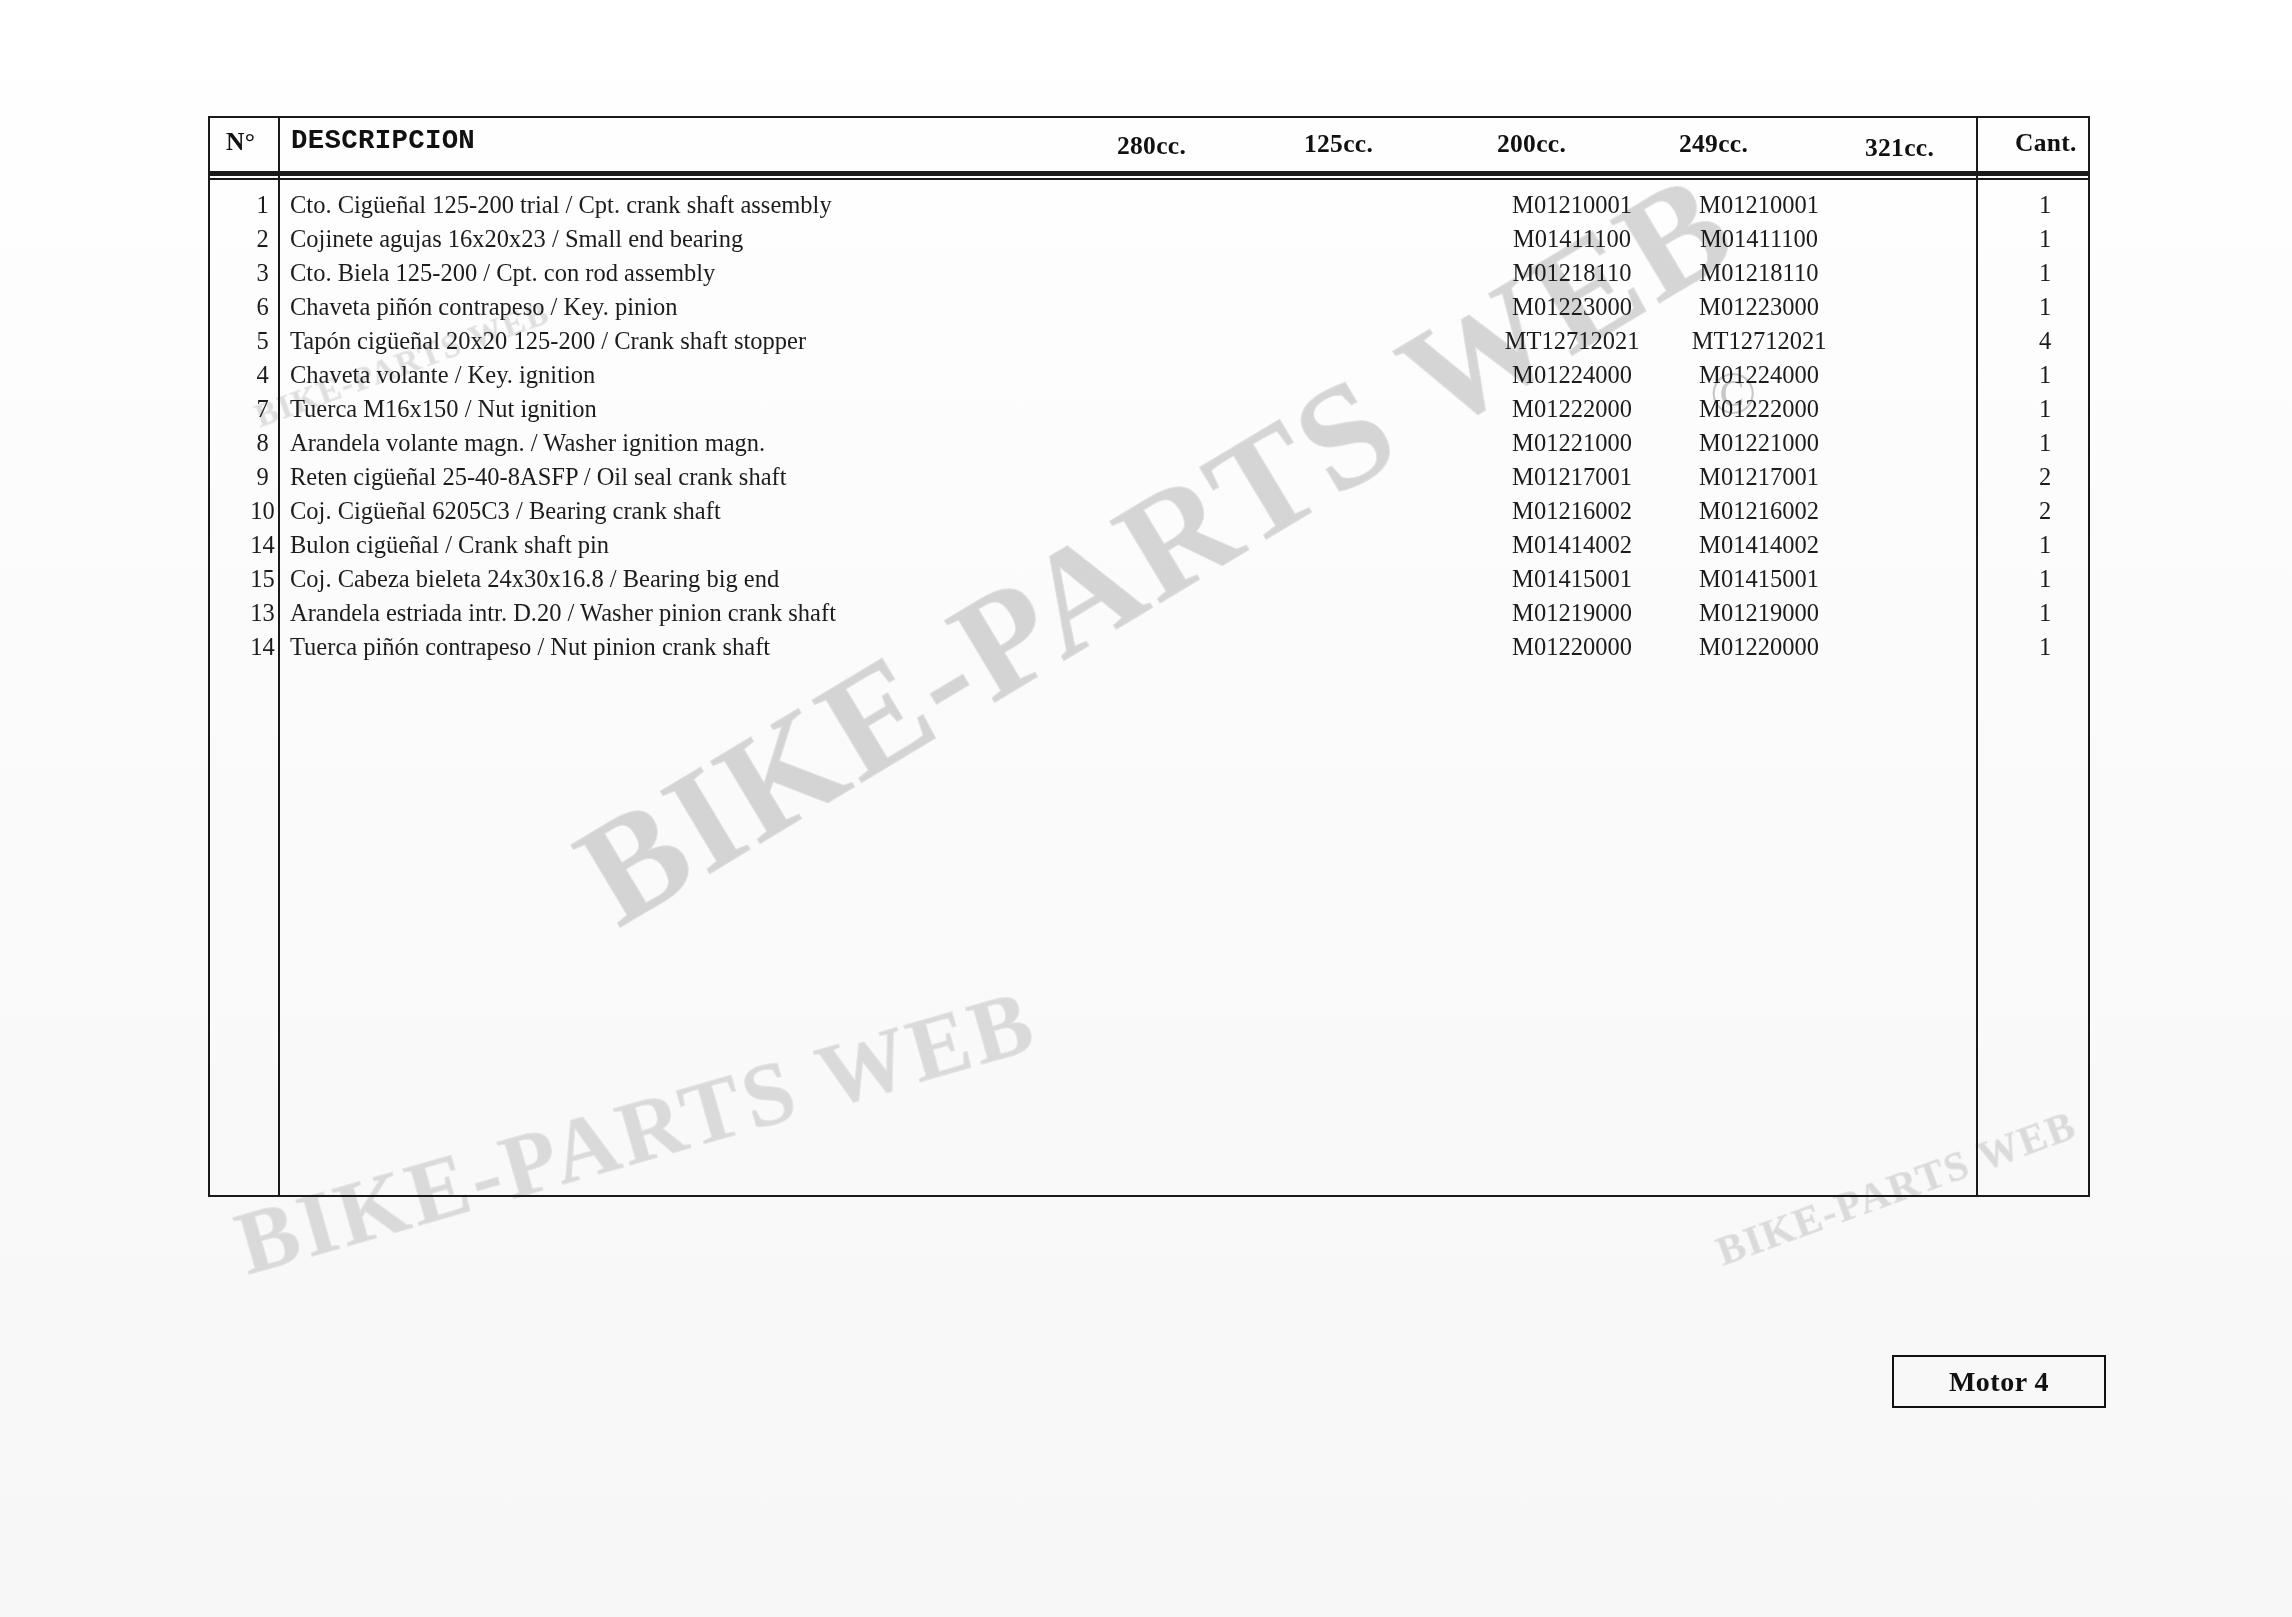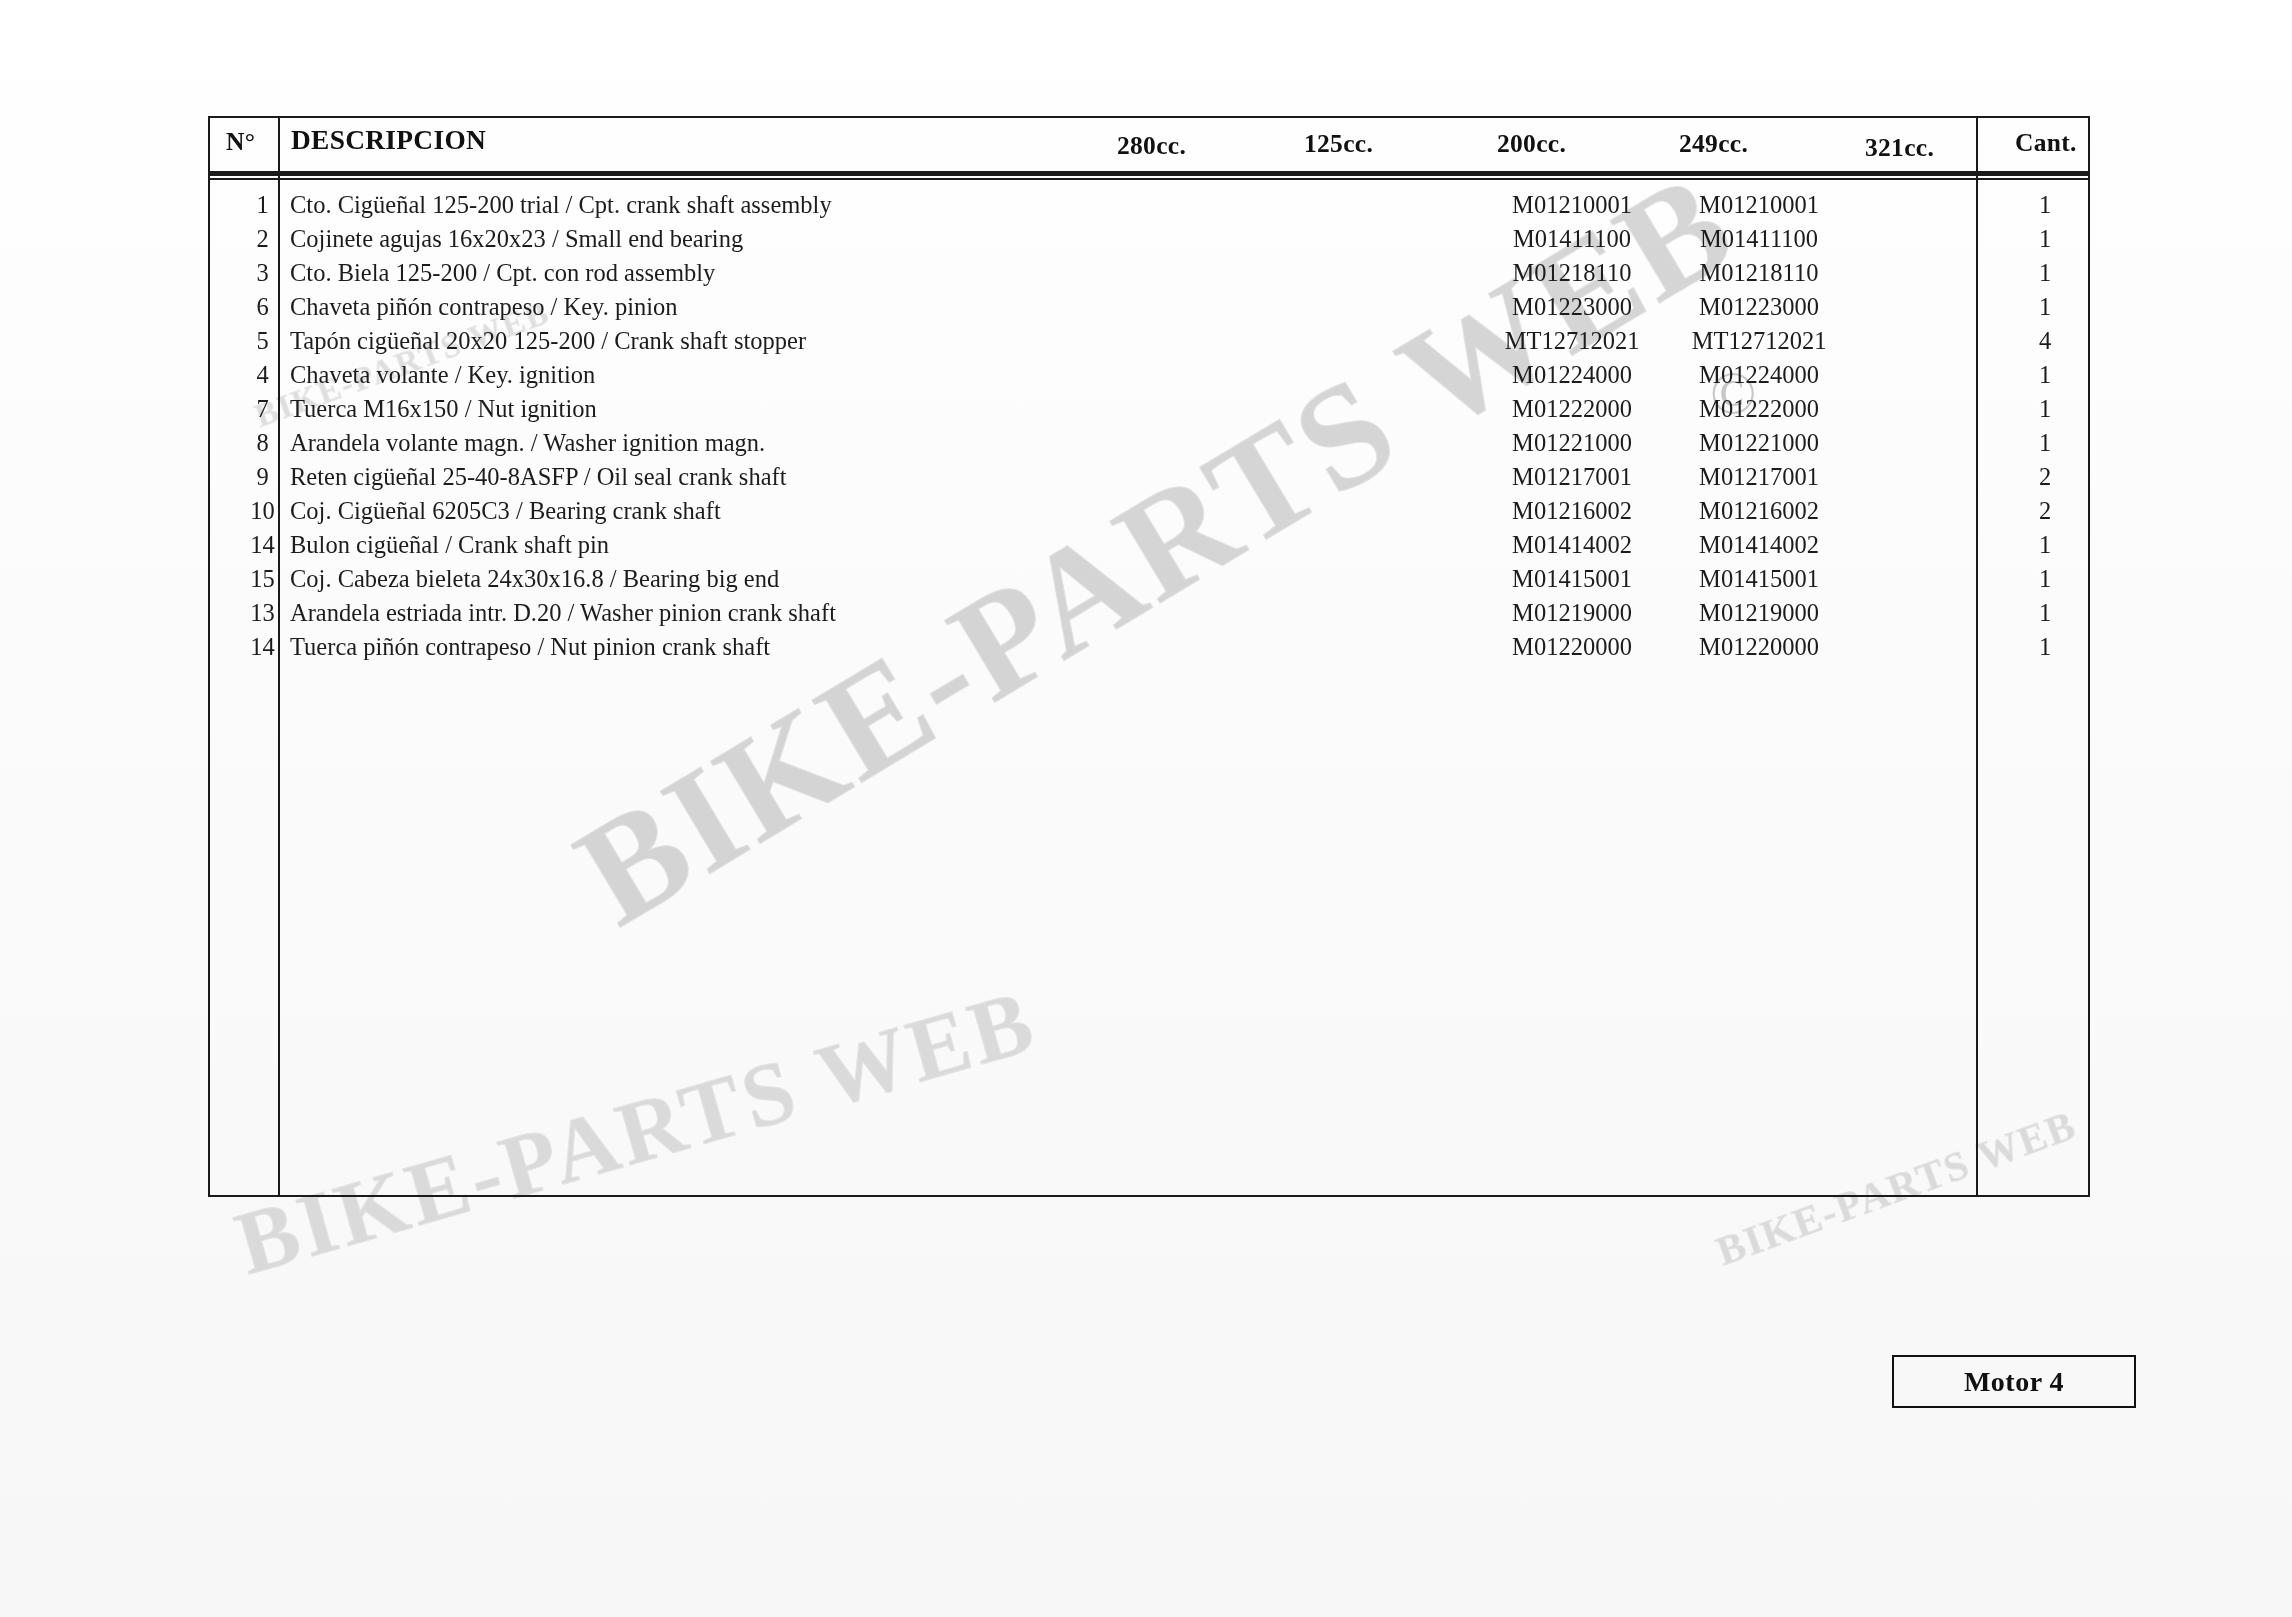--- a/index.html
+++ b/index.html
@@ -82,21 +82,21 @@
   
   .hdr {
     position: absolute;
     font-weight: bold;
     font-size: 25.5px;
     letter-spacing: 0.3px;
     white-space: nowrap;
     color: #111;
   }
   #hdr-no    { left: 226px; top: 127px; }
-  #hdr-desc  { left: 291px; top: 125px; font-size: 27.4px; }
+  #hdr-desc  { left: 291px; top: 125px; font-size: 27.4px; font-family: Liberation Mono, monospace; }
   #hdr-280   { left: 1117px; top: 131px; }
   #hdr-125   { left: 1304px; top: 129px; }
   #hdr-200   { left: 1497px; top: 129px; }
   #hdr-249   { left: 1679px; top: 129px; }
   #hdr-321   { left: 1865px; top: 133px; }
   #hdr-cant  { left: 2015px; top: 128px; }
 
   
   #rows {
     position: absolute;
@@ -125,21 +125,21 @@
   .c-200  { left: 1453px; width: 196px; text-align: center; }
   .c-249  { left: 1643px; width: 196px; text-align: center; }
   .c-321  { left: 1825px; width: 196px; text-align: center; }
   .c-cant { left: 1792px; width: 90px; text-align: center; }
 
   
   #motor-box {
     position: absolute;
     left: 1892px;
     top: 1355px;
-    width: 244px;
+    width: 214px;
     height: 53px;
     border: 2px solid #111;
     box-sizing: border-box;
     display: flex;
     align-items: center;
     justify-content: center;
   }
   #motor-box span {
     font-weight: bold;
     font-size: 28px;

